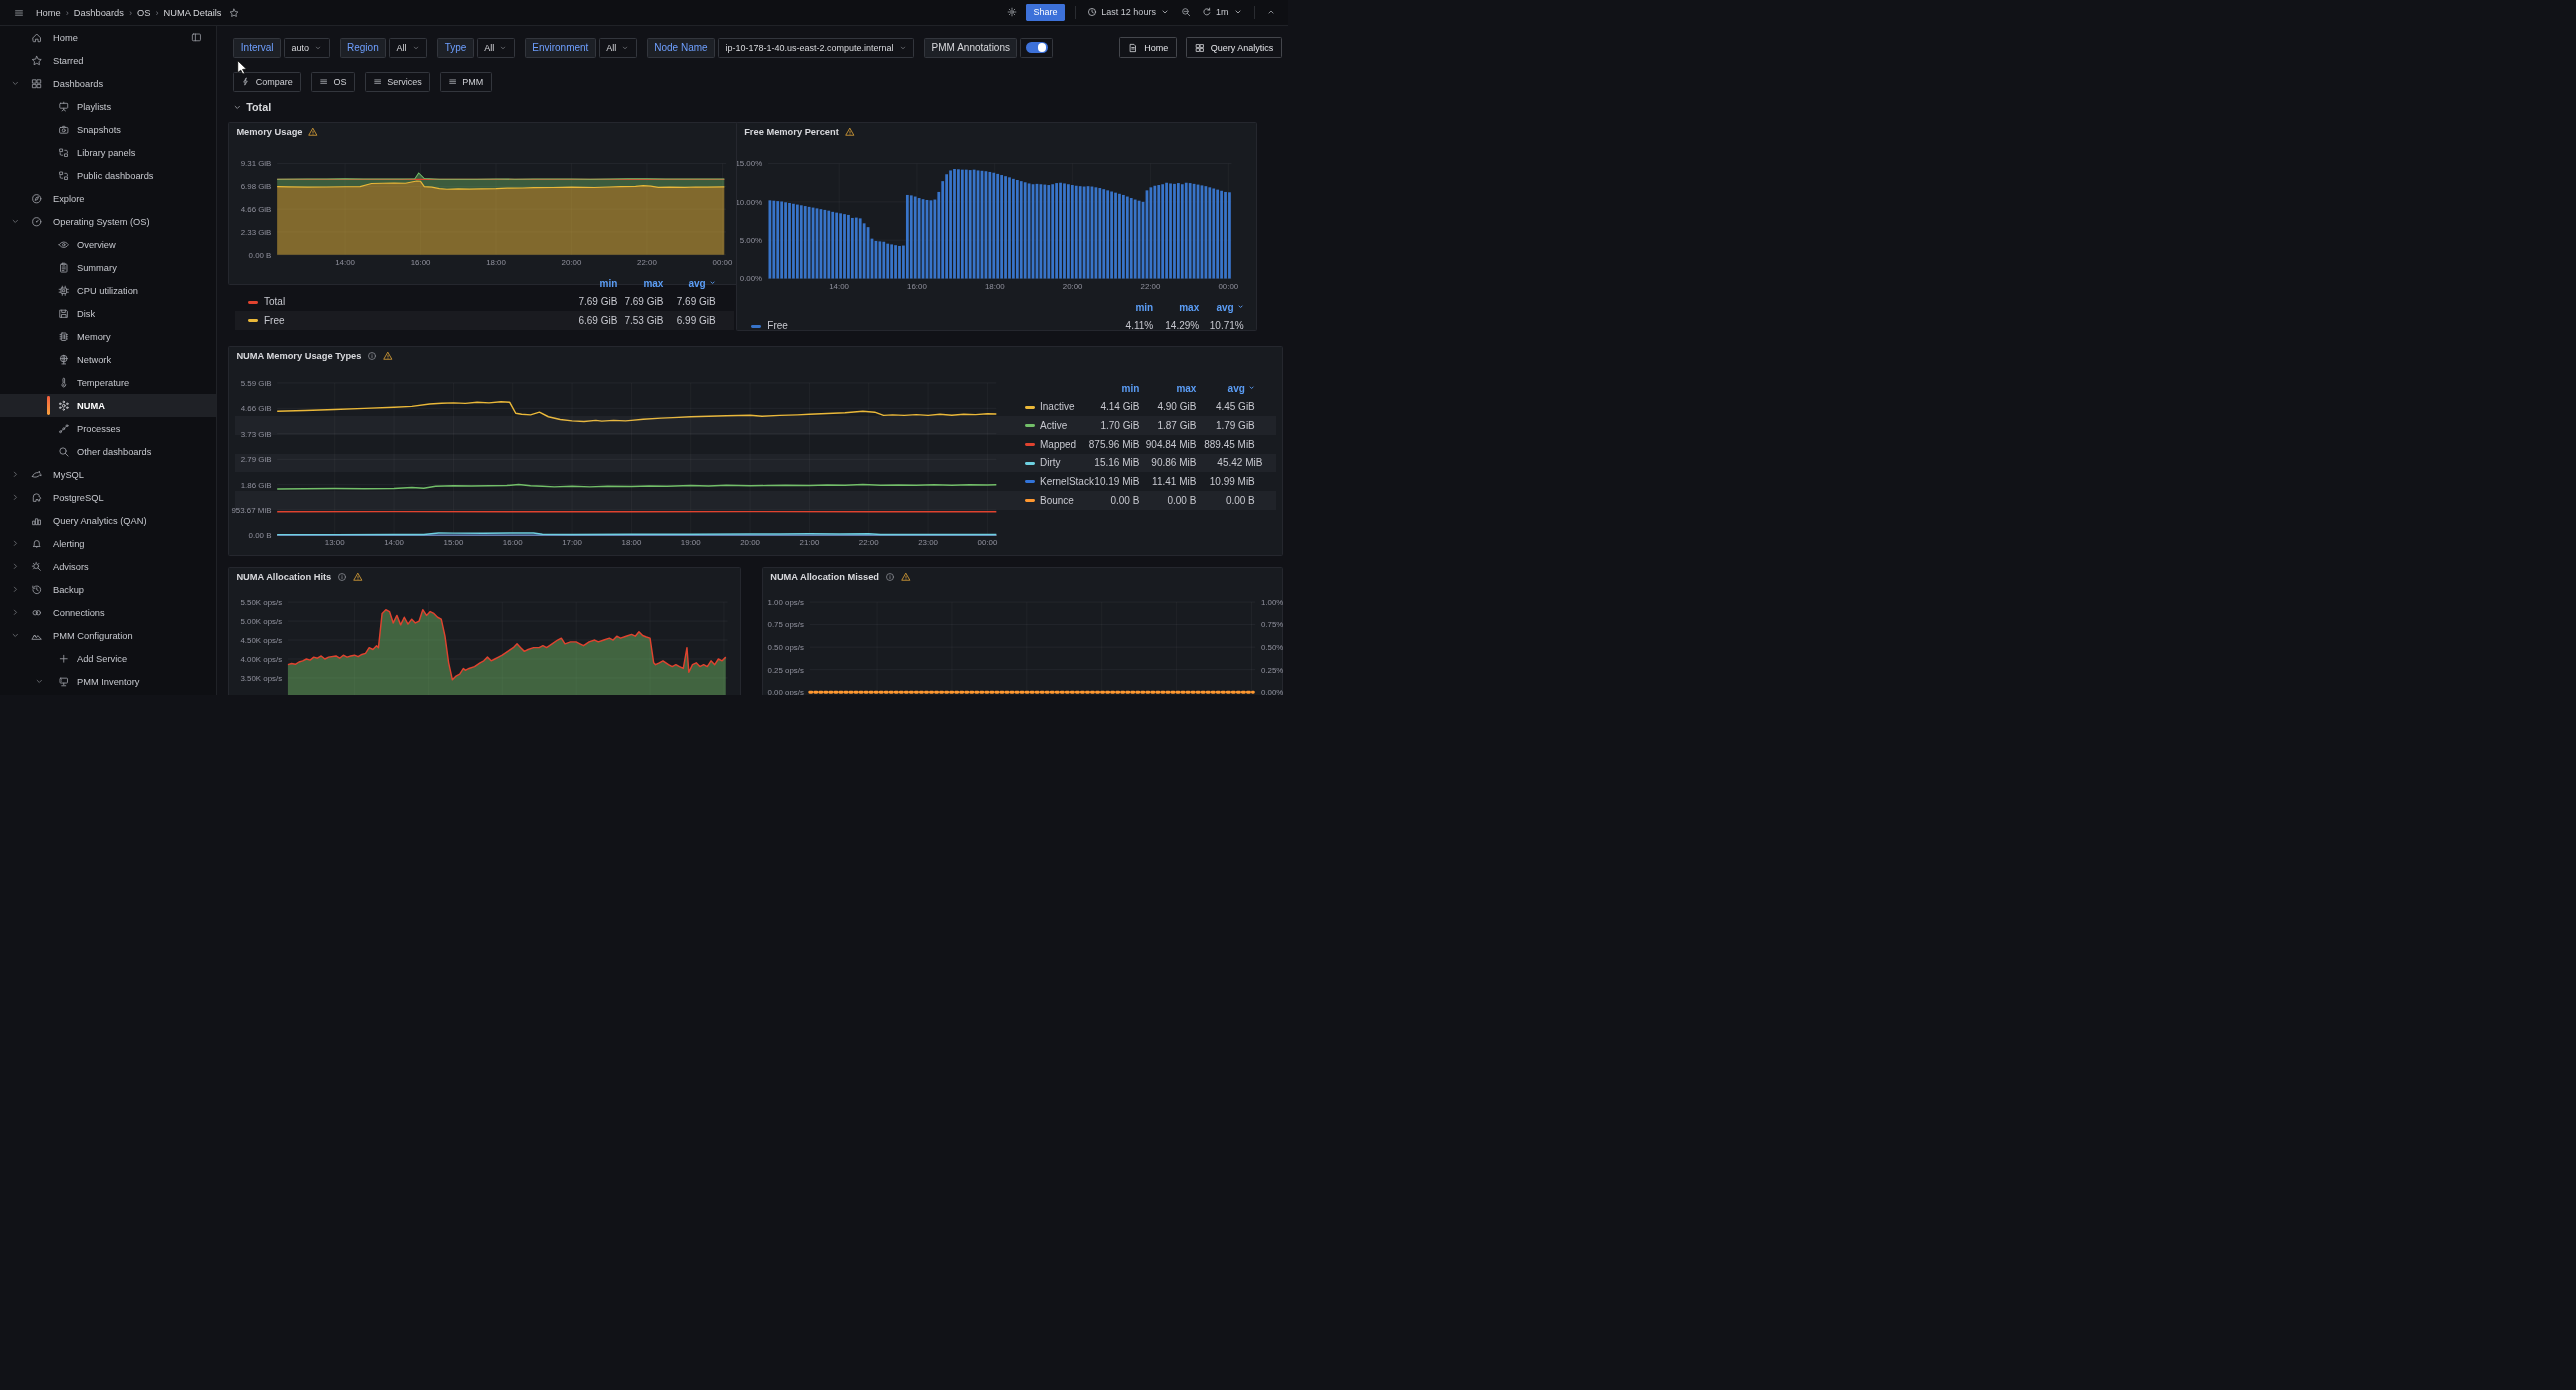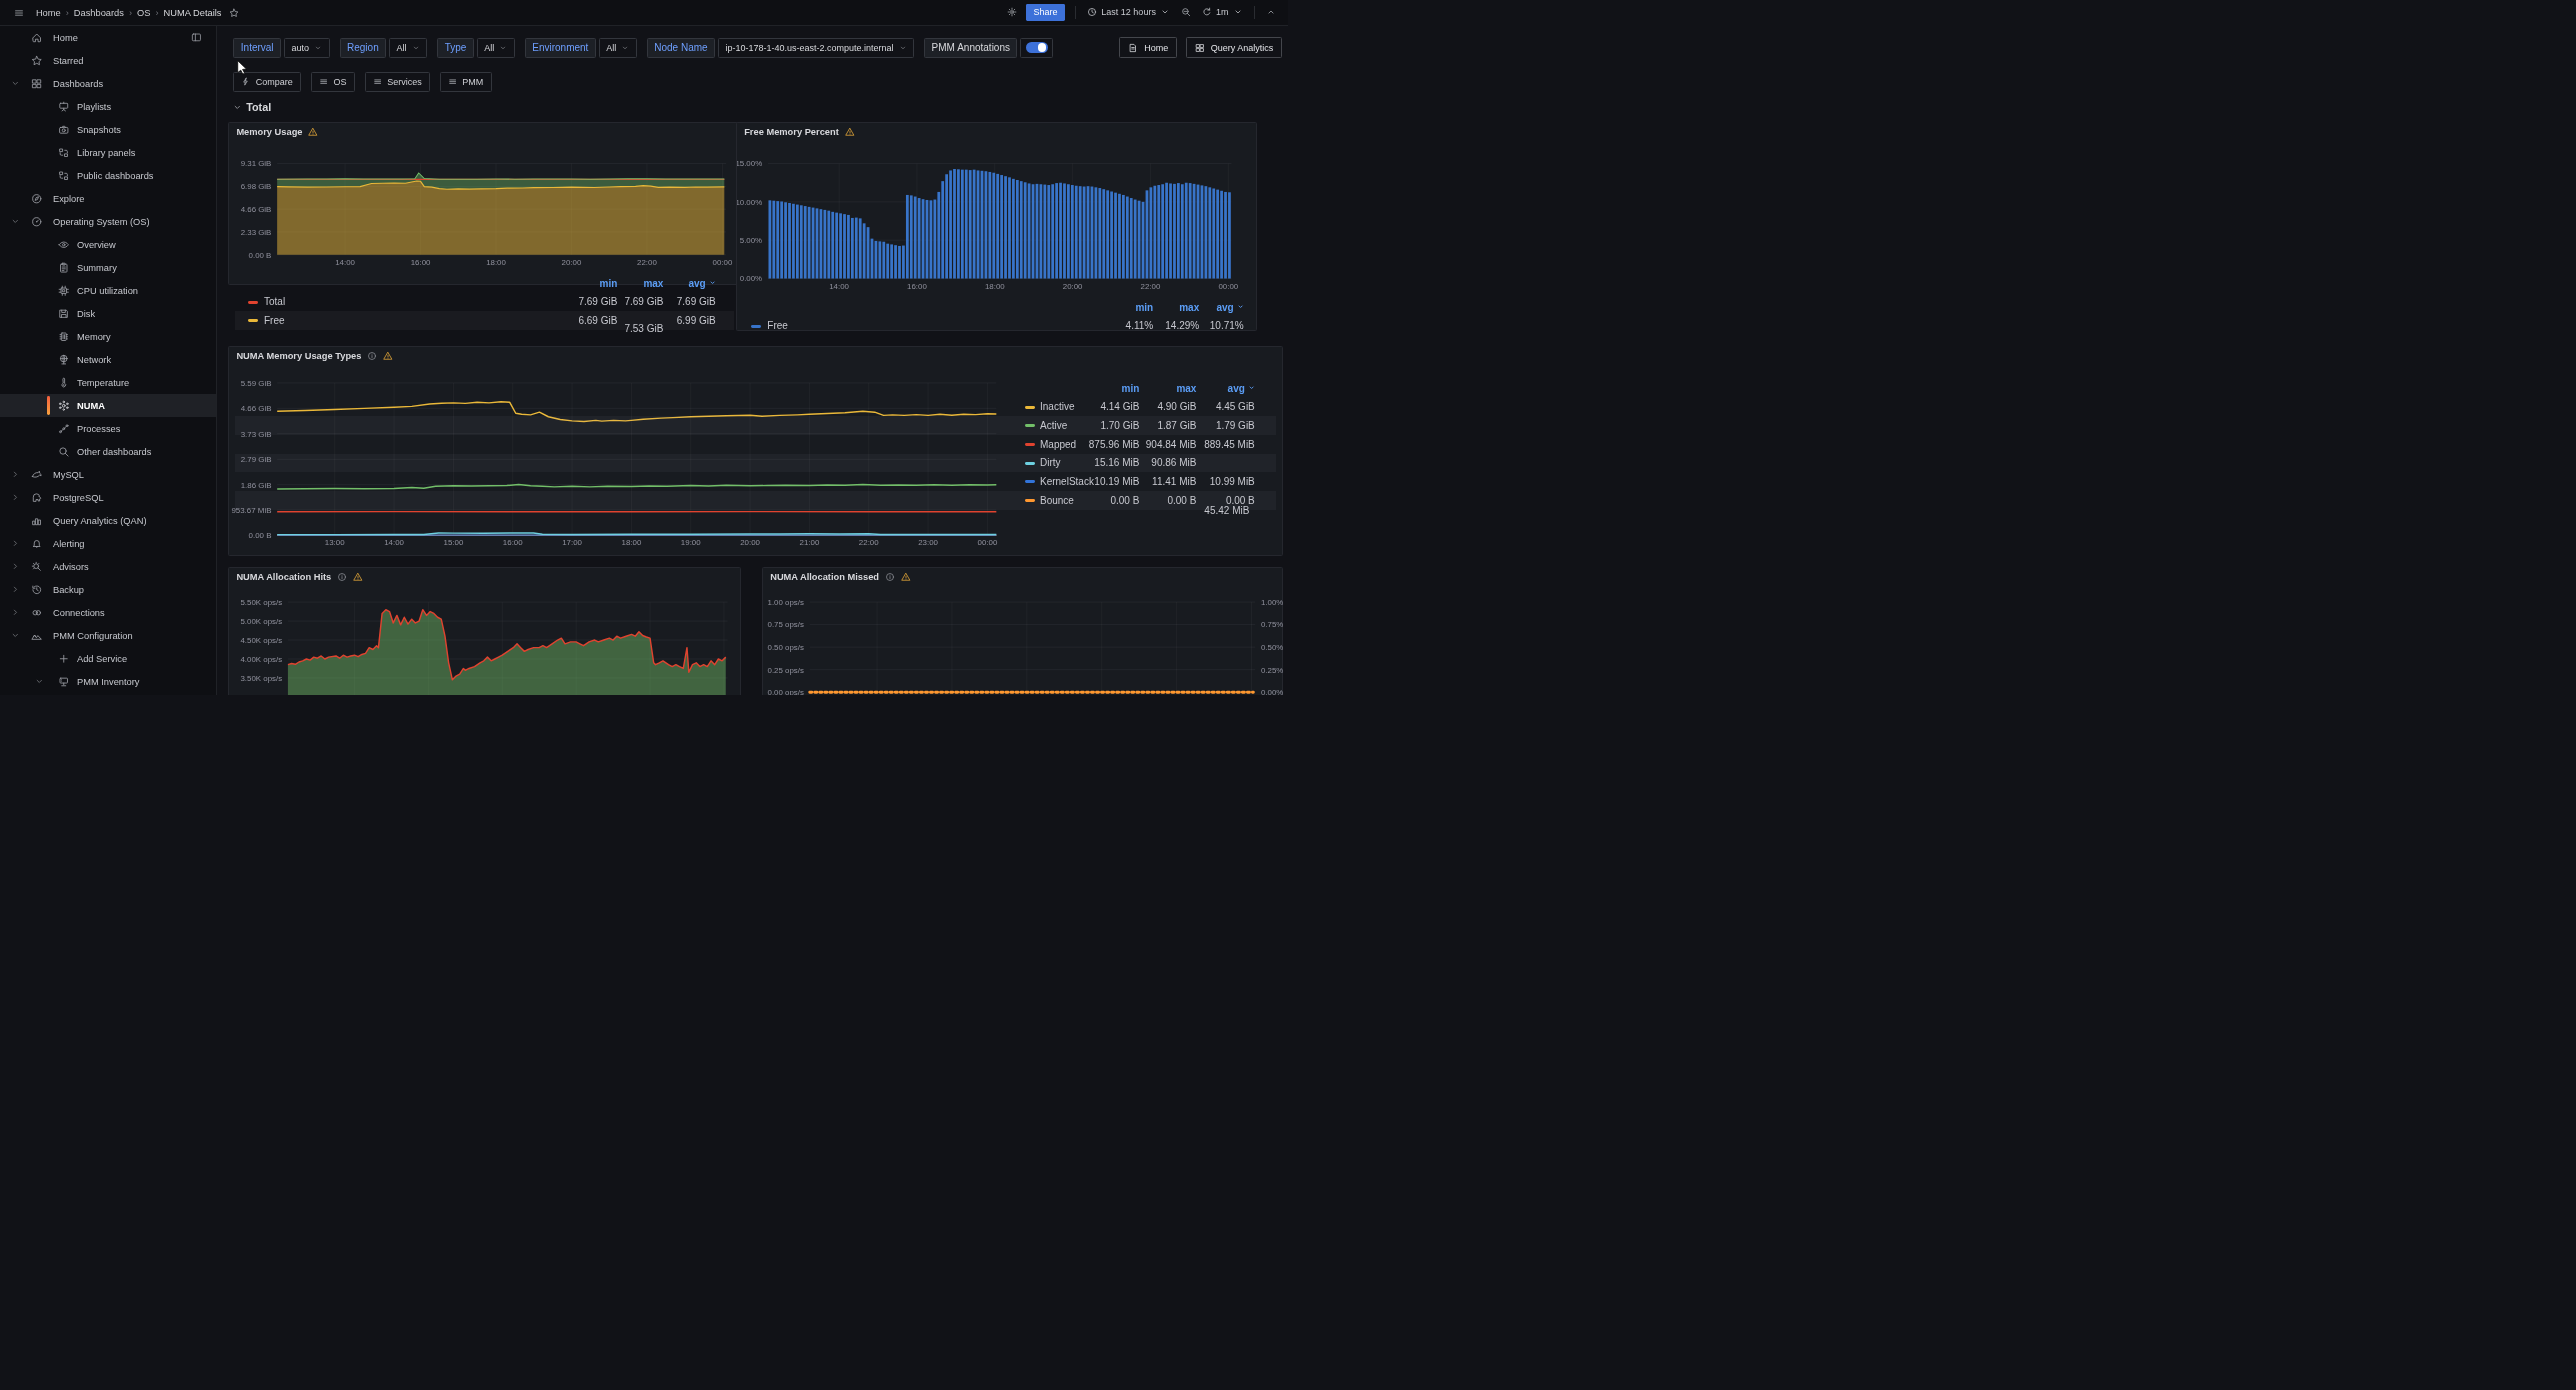--- a/index.html
+++ b/index.html
@@ -652,21 +652,21 @@
           <span class="lg-swatch" style="left:13px;background:#e0432f;"></span>
           <span class="lg-name" style="left:29px;">Total</span>
           <span class="lg-val" style="right:117px;">7.69 GiB</span>
           <span class="lg-val" style="right:71px;">7.69 GiB</span>
           <span class="lg-val" style="right:18.7px;">7.69 GiB</span>
         </div>
         <div class="lg-row alt">
           <span class="lg-swatch" style="left:13px;background:#eab839;"></span>
           <span class="lg-name" style="left:29px;">Free</span>
           <span class="lg-val" style="right:117px;">6.69 GiB</span>
-          <span class="lg-val" style="right:71px;margin-top:8px;">7.53 GiB</span>
+          <span class="lg-val" style="right:71px;">7.53 GiB</span>
           <span class="lg-val" style="right:18.7px;">6.99 GiB</span>
         </div>
       </div>
     </section>
   <section class="panel" id="p-free_memory" style="left:520px; top:96px; width:521px;  height:209px;">
       <div class="panel-head">
         <span class="panel-title">Free Memory Percent</span>
         <span class="ic warn">
           <svg width="10" height="10" viewBox="0 0 16 16" fill="none" stroke="currentColor" stroke-width="1.2" stroke-linecap="round" stroke-linejoin="round">
             <path d="M8 2.4l6.2 10.8H1.8z"></path>
@@ -920,21 +920,21 @@
           <span class="lg-name" style="left:805px;">Mapped</span>
           <span class="lg-val" style="right:137px;">875.96 MiB</span>
           <span class="lg-val" style="right:80px;">904.84 MiB</span>
           <span class="lg-val" style="right:21.6px;">889.45 MiB</span>
         </div>
         <div class="lg-row alt">
           <span class="lg-swatch" style="left:790px;background:#6ed0e0;"></span>
           <span class="lg-name" style="left:805px;">Dirty</span>
           <span class="lg-val" style="right:137px;">15.16 MiB</span>
           <span class="lg-val" style="right:80px;">90.86 MiB</span>
-          <span class="lg-val" style="right:27px;margin-top:48px;">45.42 MiB</span>
+          <span class="lg-val" style="right:14px;">45.42 MiB</span>
         </div>
         <div class="lg-row">
           <span class="lg-swatch" style="left:790px;background:#3274d9;"></span>
           <span class="lg-name" style="left:805px;">KernelStack</span>
           <span class="lg-val" style="right:137px;">10.19 MiB</span>
           <span class="lg-val" style="right:80px;">11.41 MiB</span>
           <span class="lg-val" style="right:21.6px;">10.99 MiB</span>
         </div>
         <div class="lg-row alt">
           <span class="lg-swatch" style="left:790px;background:#ff9830;"></span>

